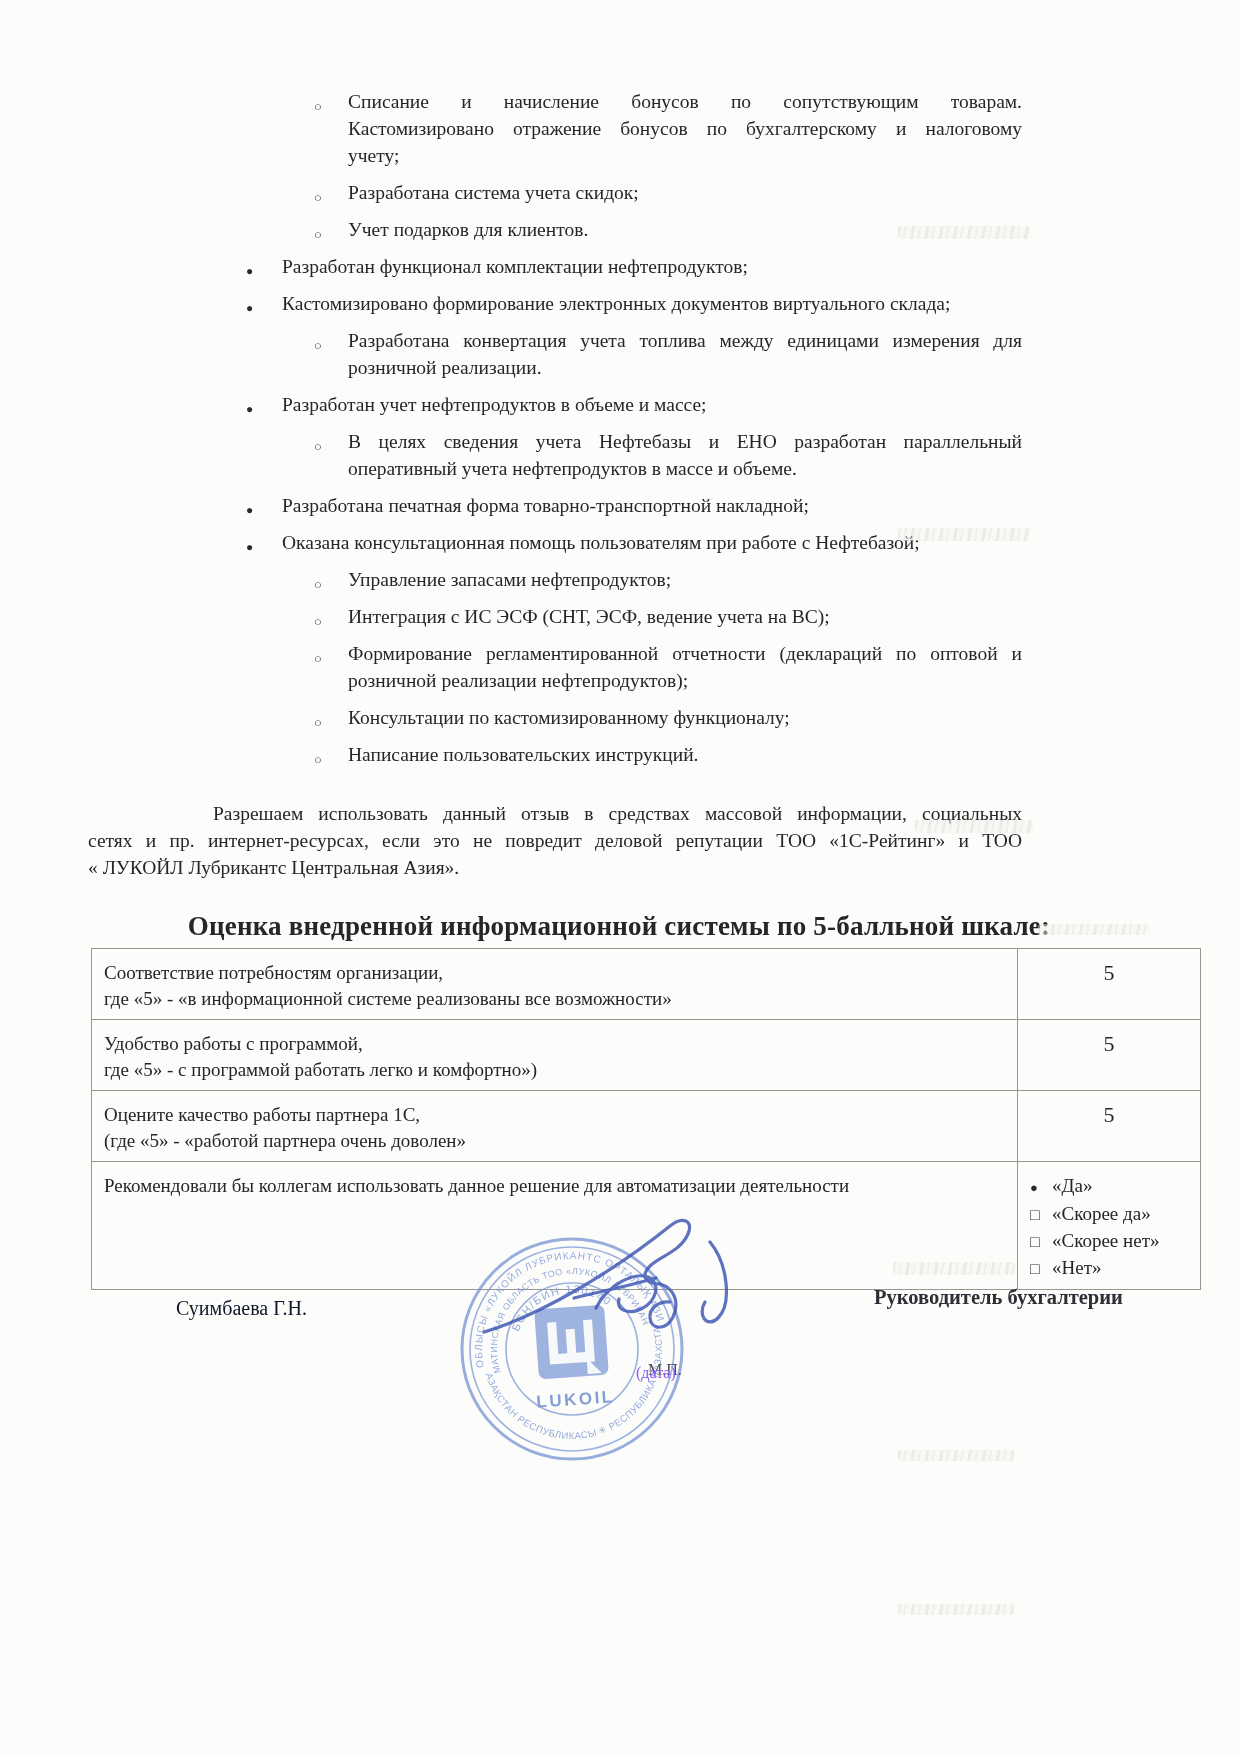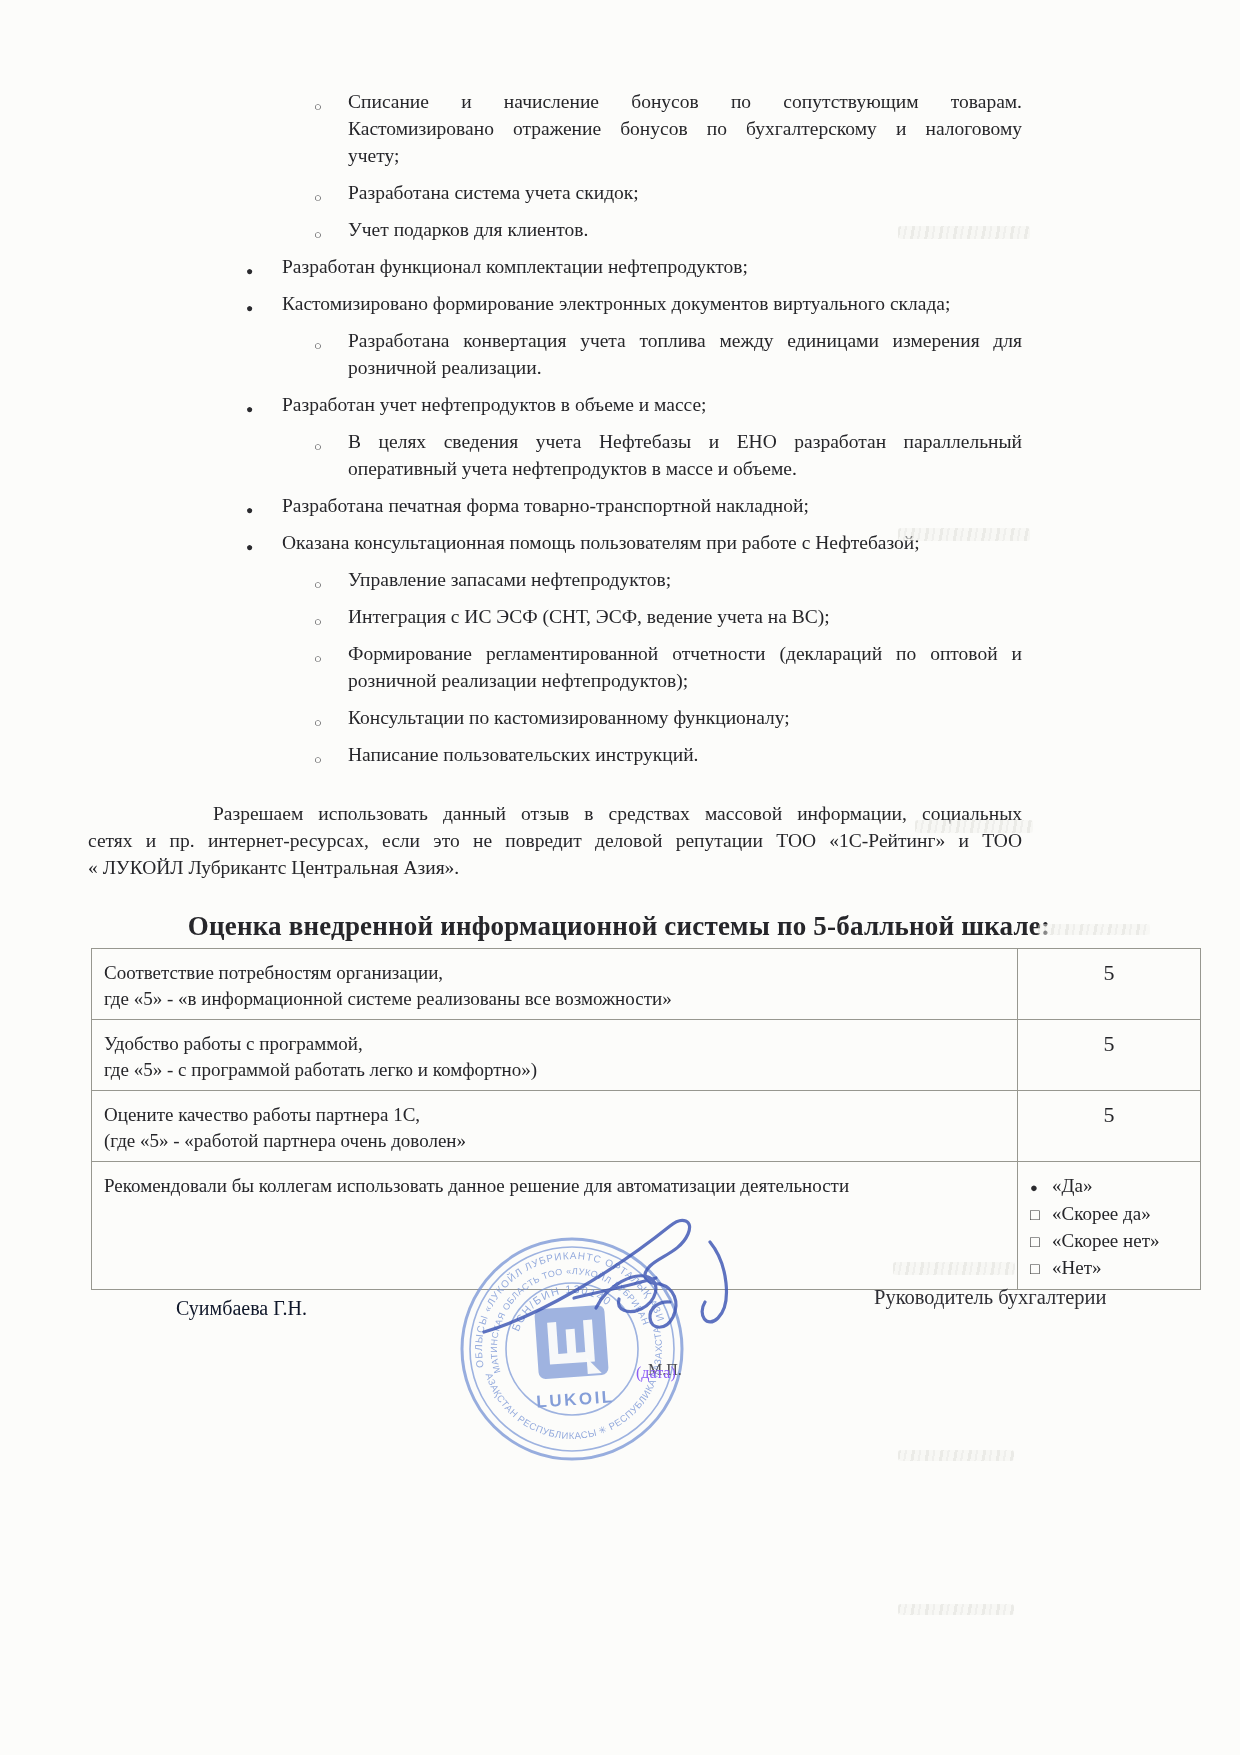--- a/index.html
+++ b/index.html
@@ -31,21 +31,21 @@
   td.crit{width:901px;}
   td.score{width:158px; text-align:center; font-size:22px; padding-top:7px;}
   tr.r1{height:62px;} tr.r2{height:58px;} tr.r3{height:59px;} tr.r4{height:107px;}
   td.opts{text-align:left; font-size:19px; padding:7px 6px 7px 10px; line-height:26px;}
   .opt{white-space:nowrap;}
   .opt .om{display:inline-block; width:22px; font-size:13px; color:#2a2a2e;}
   .opt .om.box{font-size:16px; color:#333;}
   .opt.sel .ol{}
   
   .signer-name{position:absolute; left:176px; top:1297px; font-size:20px; color:#0f172a;}
-  .signer-title{position:absolute; left:874px; top:1286px; font-size:20.5px; color:#2e2e34;}
+  .signer-title{position:absolute; left:874px; top:1286px; font-size:20.5px; color:#2e2e34;font-weight:bold;}
   .stamp{position:absolute; left:456px; top:1233px; width:232px; height:232px;
     opacity:.92; filter:blur(.3px);}
   .signature{position:absolute; left:478px; top:1212px; width:280px; height:132px; opacity:.92;}
   .seal-note{position:absolute; left:648px; top:1340px; font-size:16px; color:#4c4c52;margin-top:21px;}
   .date-note{position:absolute; left:636px; top:1364px; font-size:16px; color:#8b5cf6;}
   
   .bleed{position:absolute; height:13px; opacity:.5; filter:blur(.7px); border-radius:3px;
     background:repeating-linear-gradient(100deg,#dcdcd6 0 3px,#f3f3ef 3px 7px,#e4e4df 7px 9px,#f5f5f1 9px 14px);}
   .b1{left:898px; top:226px;  width:132px;}
   .b2{left:898px; top:528px;  width:132px;}

